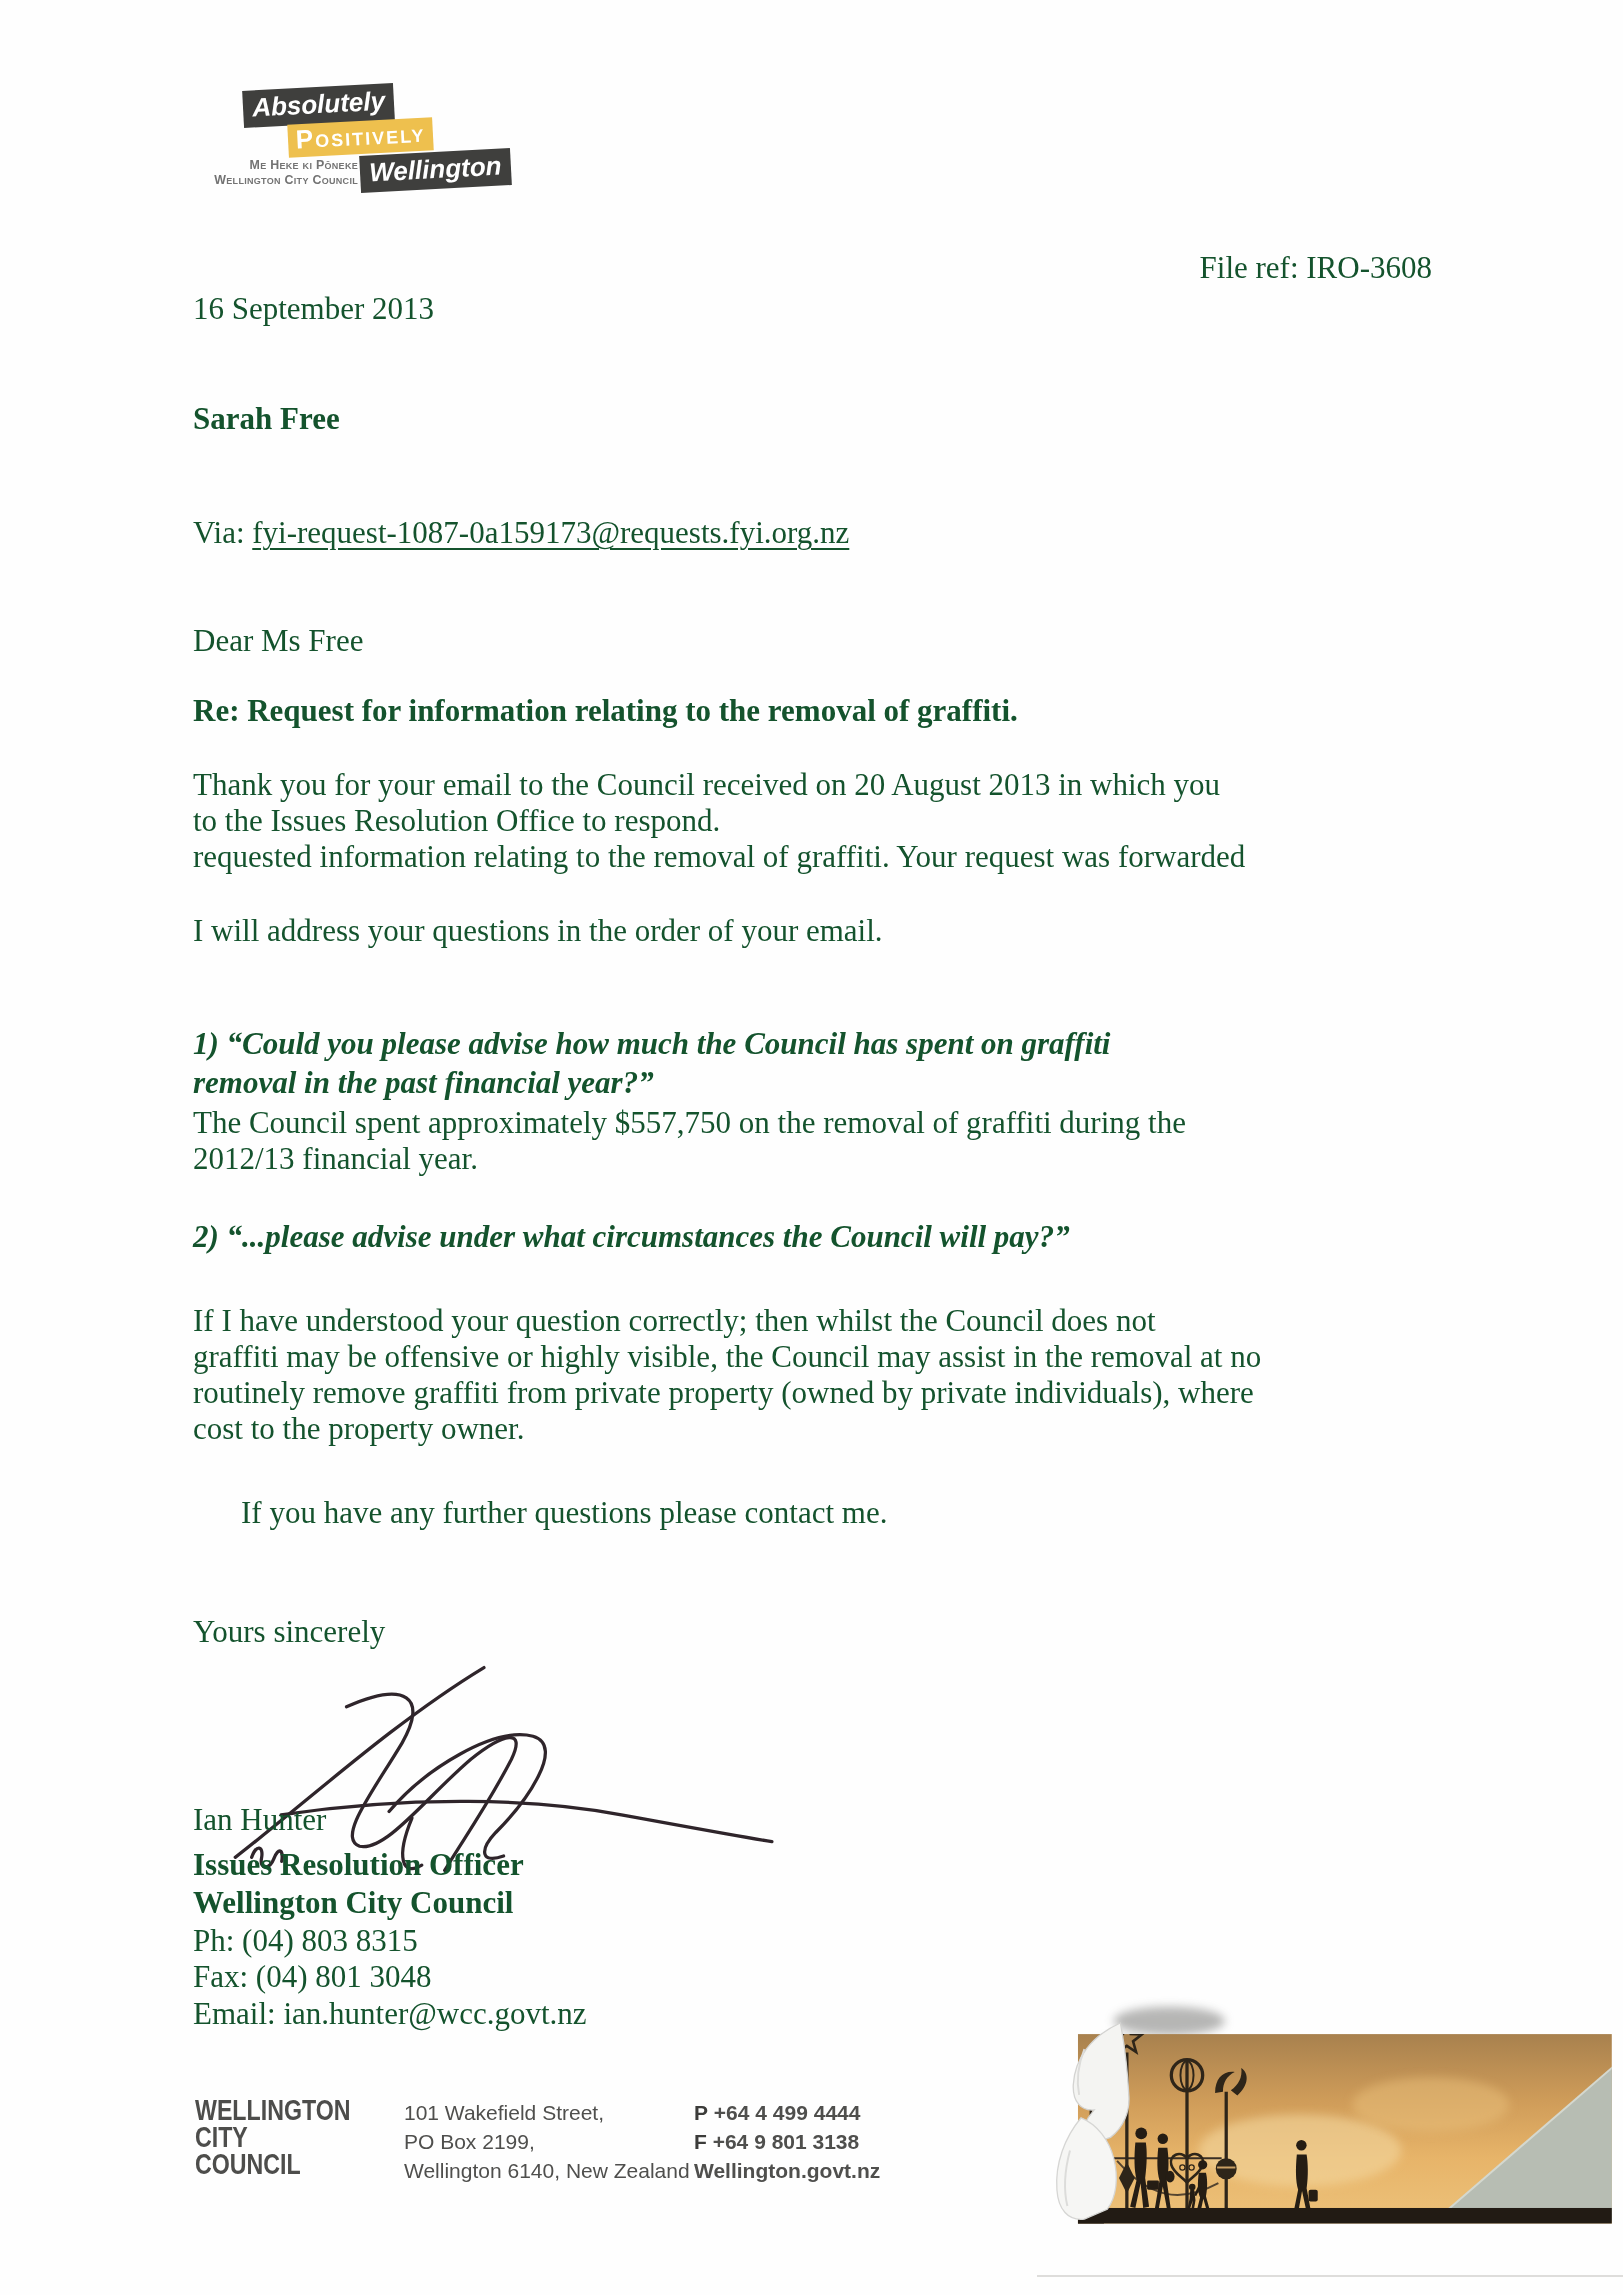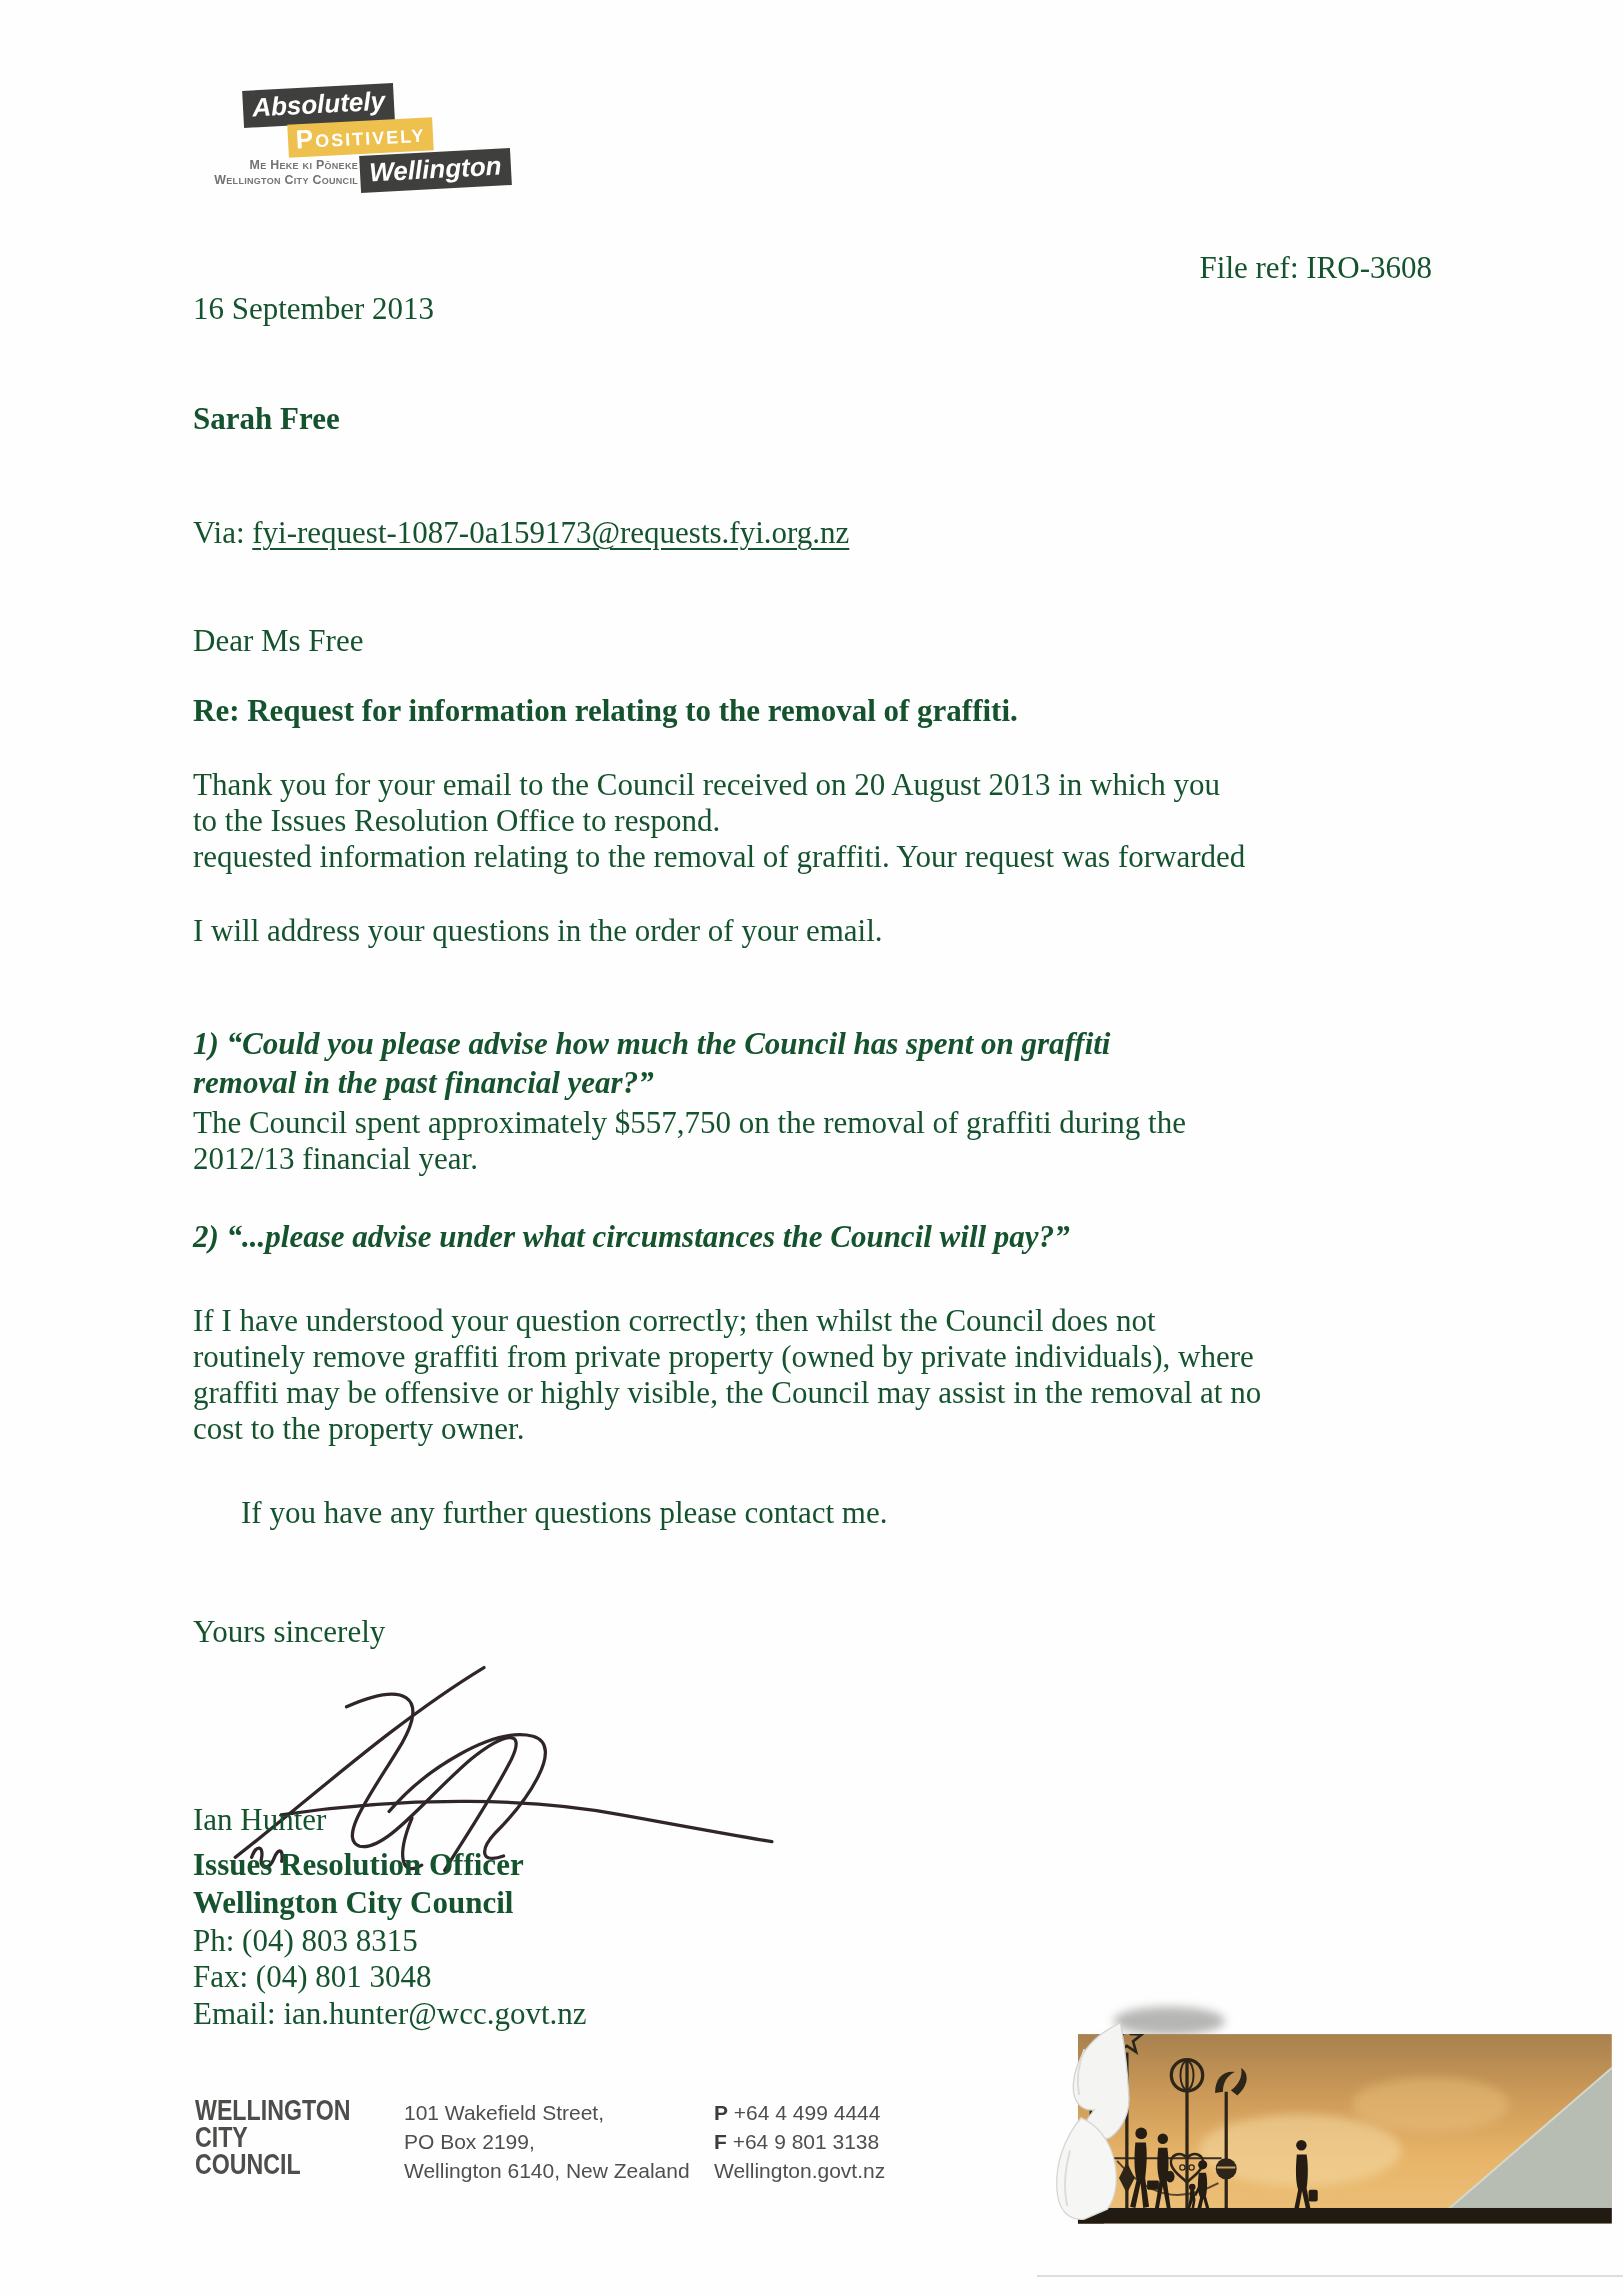--- a/index.html
+++ b/index.html
@@ -97,22 +97,22 @@
 
 <div class="t lines" style="left:193px;top:1105px;">
   <div>The Council spent approximately $557,750 on the removal of graffiti during the</div>
   <div>2012/13 financial year.</div>
 </div>
 
 <div class="t bolditalic" style="left:193px;top:1219px;">2) “...please advise under what circumstances the Council will pay?”</div>
 
 <div class="t lines" style="left:193px;top:1303px;">
   <div>If I have understood your question correctly; then whilst the Council does not</div>
+  <div>graffiti may be offensive or highly visible, the Council may assist in the removal at no</div>
   <div>routinely remove graffiti from private property (owned by private individuals), where</div>
-  <div>graffiti may be offensive or highly visible, the Council may assist in the removal at no</div>
   <div>cost to the property owner.</div>
 </div>
 
 <div class="t" style="left:193px;top:1495px;margin-left:48px;">If you have any further questions please contact me.</div>
 <div class="t" style="left:193px;top:1614px;">Yours sincerely</div>
 
 <svg class="abs" style="left:196px;top:1661px;" width="589" height="216" viewBox="0 0 900 330">
   <g fill="none" stroke="#2f252b" stroke-width="5" stroke-linecap="round" stroke-linejoin="round">
     <path d="M60,300 C170,215 300,95 440,10"></path>
     <path d="M230,70 C320,30 355,55 315,125 C270,200 215,270 250,283 C290,292 355,205 420,150 C470,110 505,102 482,150 C445,222 402,282 380,320"></path>
@@ -135,21 +135,21 @@
   <div>CITY</div>
   <div>COUNCIL</div>
 </div>
 
 <div class="abs footer-col" style="left:404px;top:2098px;">
   <div>101 Wakefield Street,</div>
   <div>PO Box 2199,</div>
   <div>Wellington 6140, New Zealand</div>
 </div>
 
-<div class="abs footer-col" style="left:714px;top:2098px;">
+<div class="abs footer-col" style="left:694px;top:2098px;font-weight:bold;">
   <div><b>P</b> <span>+64 4 499 4444</span></div>
   <div><b>F</b> <span>+64 9 801 3138</span></div>
   <div>Wellington.govt.nz</div>
 </div>
 
 <svg class="abs" style="left:1019px;top:1987px;" width="604" height="289" viewBox="0 0 924 442">
   <defs>
     <linearGradient id="sky" x1="0" y1="0" x2="0" y2="1">
       <stop offset="0" stop-color="#a8814e"></stop>
       <stop offset="0.35" stop-color="#cf9c59"></stop>

